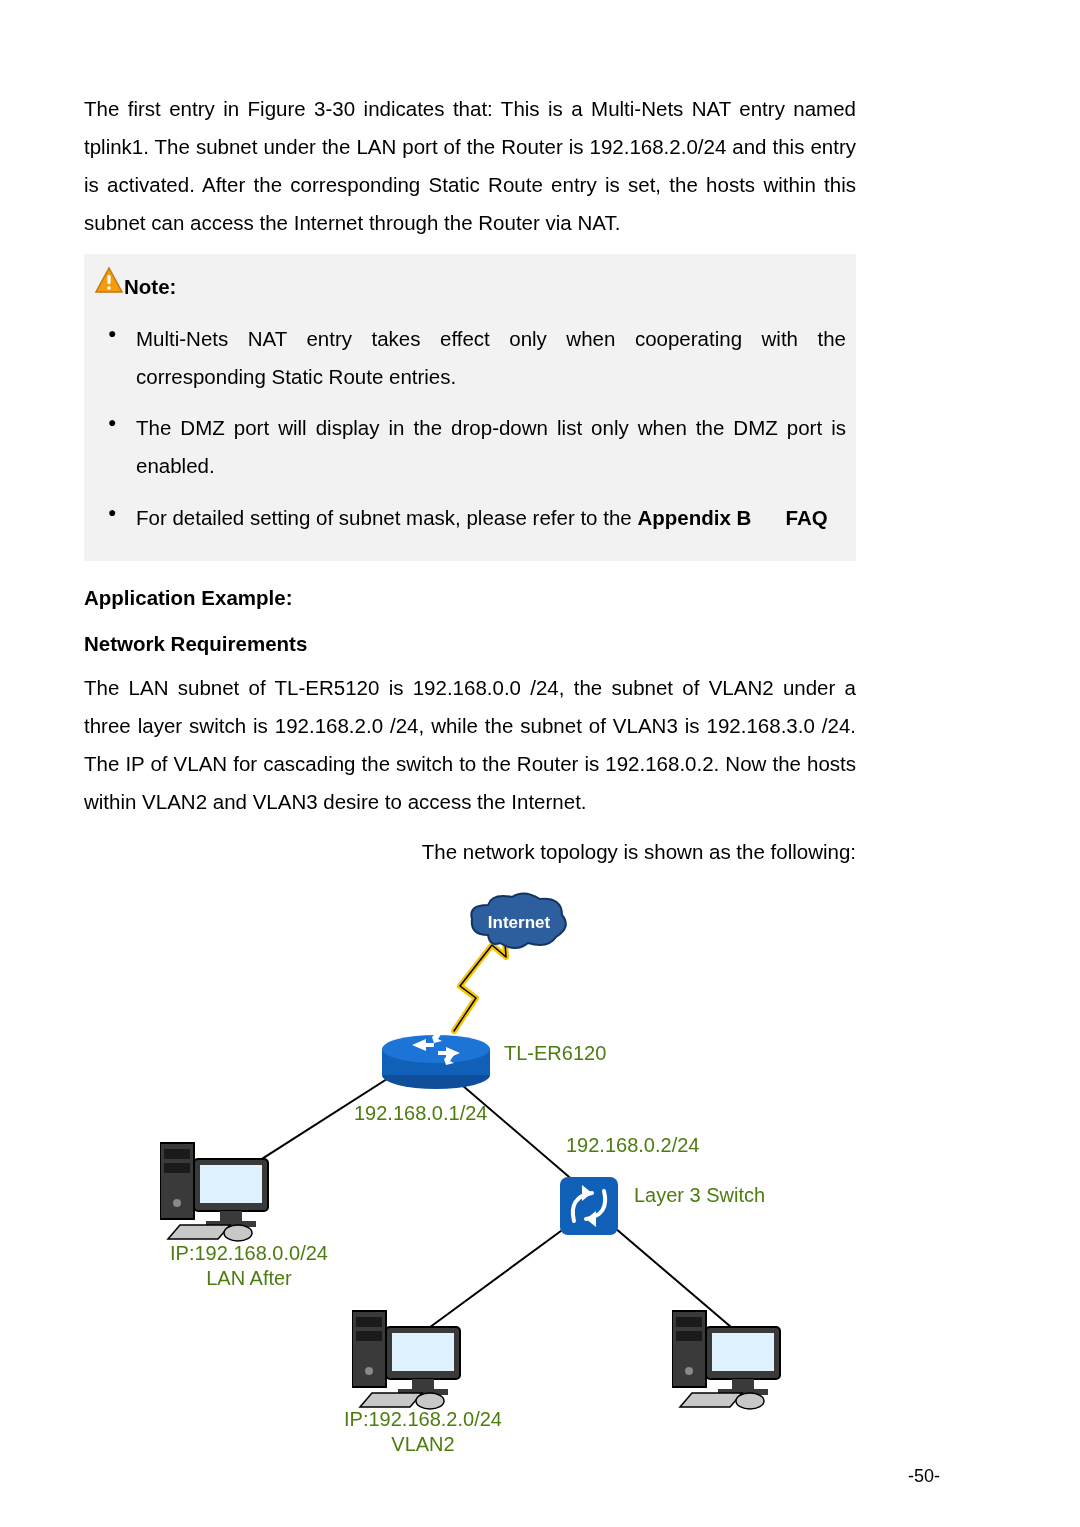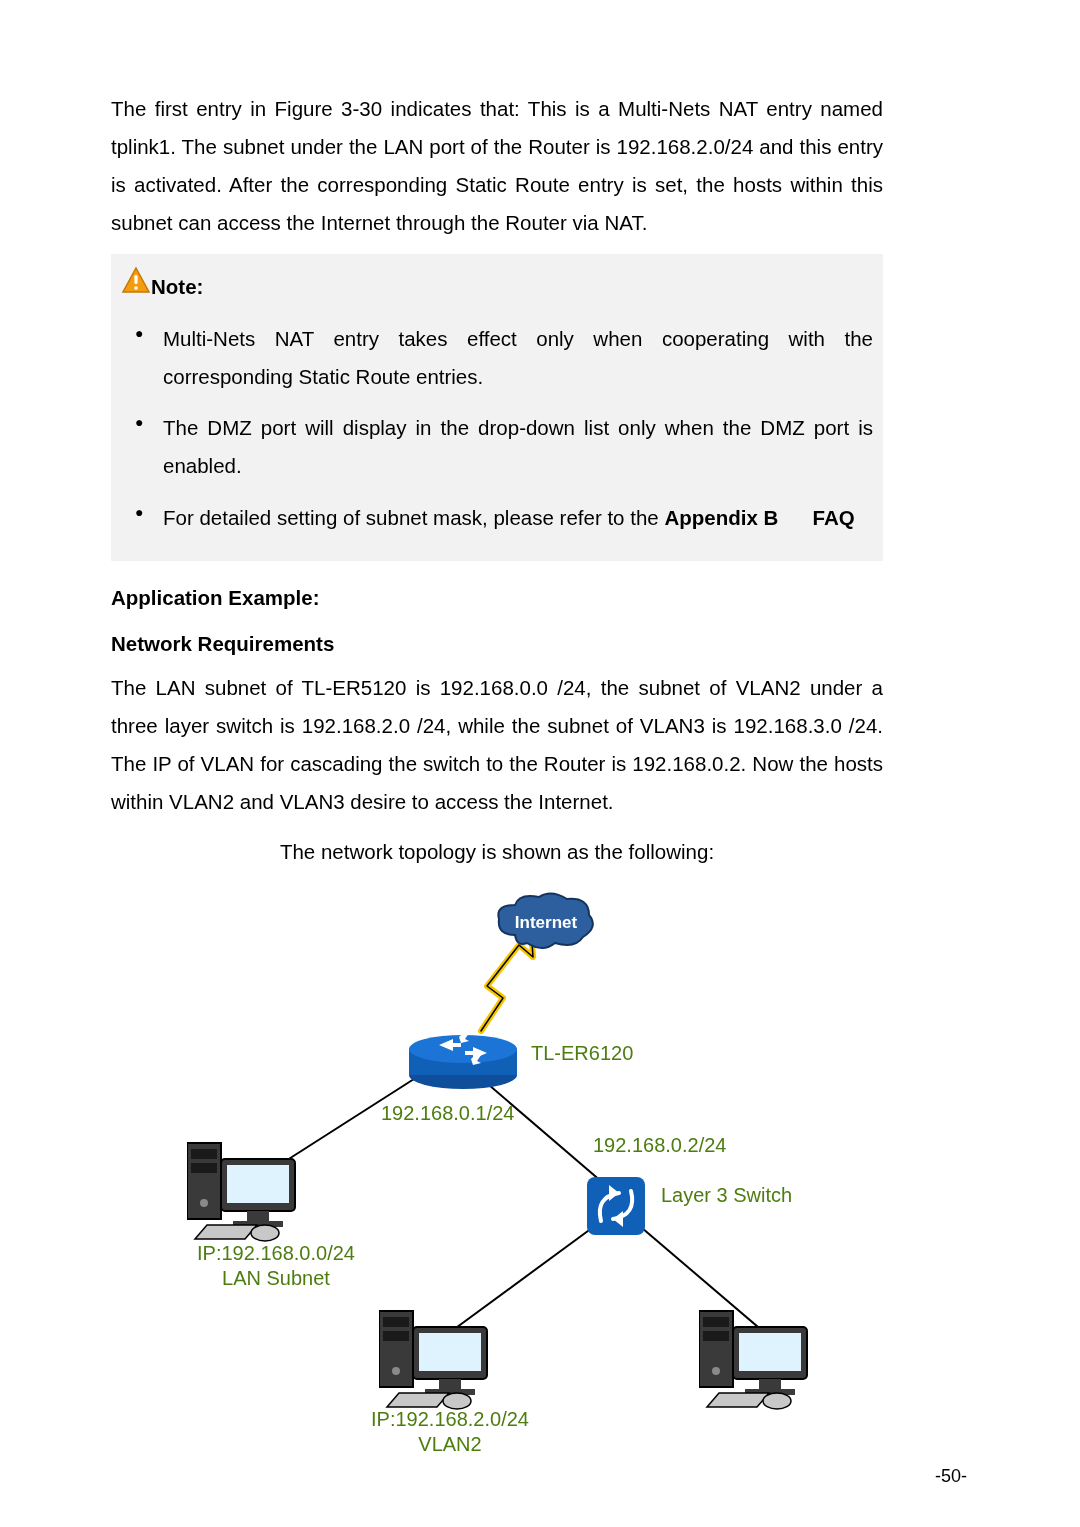--- a/index.html
+++ b/index.html
@@ -1,18 +1,18 @@
 <!DOCTYPE html>
 <html><head>
 <meta charset="utf-8">
 <style>
   html,body{margin:0;padding:0;background:#fff;}
   .page{width:940px;height:1527px;position:relative;box-sizing:border-box;
         padding:90px 84px 60px 84px;font-family:Arial,Helvetica,sans-serif;
-        font-size:20.5px;color:#000;line-height:1.85;margin-left:27px;}
+        font-size:20.5px;color:#000;line-height:1.85;}
   .para{text-align:justify;margin:0 0 12px 0;}
   .note-box{background:#f2f2f2;margin:12px 0 18px 0;padding:6px 10px 10px 10px;}
   .note-head{display:flex;align-items:center;gap:0;font-weight:bold;
              margin:6px 0 12px 0;}
   .warn{display:inline-block;}
   .note-list{margin:0;padding-left:42px;}
   .note-list li{text-align:justify;margin-bottom:14px;list-style:none;position:relative;}
   .note-list li::before{content:"\25CF";position:absolute;left:-28px;top:1px;font-size:14px;}
   .bold{font-weight:bold;}
   .h{font-weight:bold;margin:8px 0 6px 0;}
@@ -44,21 +44,21 @@
       <li>The DMZ port will display in the drop-down list only when the DMZ port is enabled.</li>
       <li>
         <span>For detailed setting of subnet mask, please refer to the </span><span class="bold">Appendix B</span><span style="white-space:pre;">      </span><span class="bold">FAQ</span>
       </li>
     </ul>
   </div>
 
   <p class="h">Application Example:</p>
   <p class="h">Network Requirements</p>
   <p class="para">The LAN subnet of TL-ER5120 is 192.168.0.0 /24, the subnet of VLAN2 under a three layer switch is 192.168.2.0 /24, while the subnet of VLAN3 is 192.168.3.0 /24. The IP of VLAN for cascading the switch to the Router is 192.168.0.2. Now the hosts within VLAN2 and VLAN3 desire to access the Internet.</p>
-  <p class="para" style="text-align:center;">The network topology is shown as the following:</p>
+  <p class="para" style="text-align:right;">The network topology is shown as the following:</p>
 
   <div class="figure">
 
     <svg width="760" height="565">
       <line x1="333" y1="173" x2="142" y2="295" stroke="#000" stroke-width="2"></line>
       <line x1="358" y1="190" x2="492" y2="305" stroke="#000" stroke-width="2"></line>
       <line x1="475" y1="345" x2="332" y2="450" stroke="#000" stroke-width="2"></line>
       <line x1="525" y1="345" x2="648" y2="450" stroke="#000" stroke-width="2"></line>
 
       <polyline points="364,148 386,115 370,103 402,62 416,74 414,45" fill="none" stroke="#f5c400" stroke-width="6" stroke-linejoin="round" stroke-linecap="round"></polyline>
@@ -118,21 +118,21 @@
           <ellipse cx="78" cy="94" rx="14" ry="8" fill="#c8c8c8" stroke="#000" stroke-width="1.5"></ellipse>
         </g>
       </defs>
     </svg>
 
     <svg width="120" height="110" style="position:absolute;left:70px;top:256px;">
       <use href="#pc"></use>
     </svg>
     <div class="fig-label" style="left:74px;top:358px;width:170px;">
       <span>IP:192.168.0.0/24</span><br>
-      <span>LAN Subnet</span>
+      <span>LAN After</span>
     </div>
 
     <svg width="120" height="110" style="position:absolute;left:262px;top:424px;">
       <use href="#pc"></use>
     </svg>
     <div class="fig-label" style="left:248px;top:524px;width:170px;">
       <span>IP:192.168.2.0/24</span><br>
       <span>VLAN2</span>
     </div>
 

